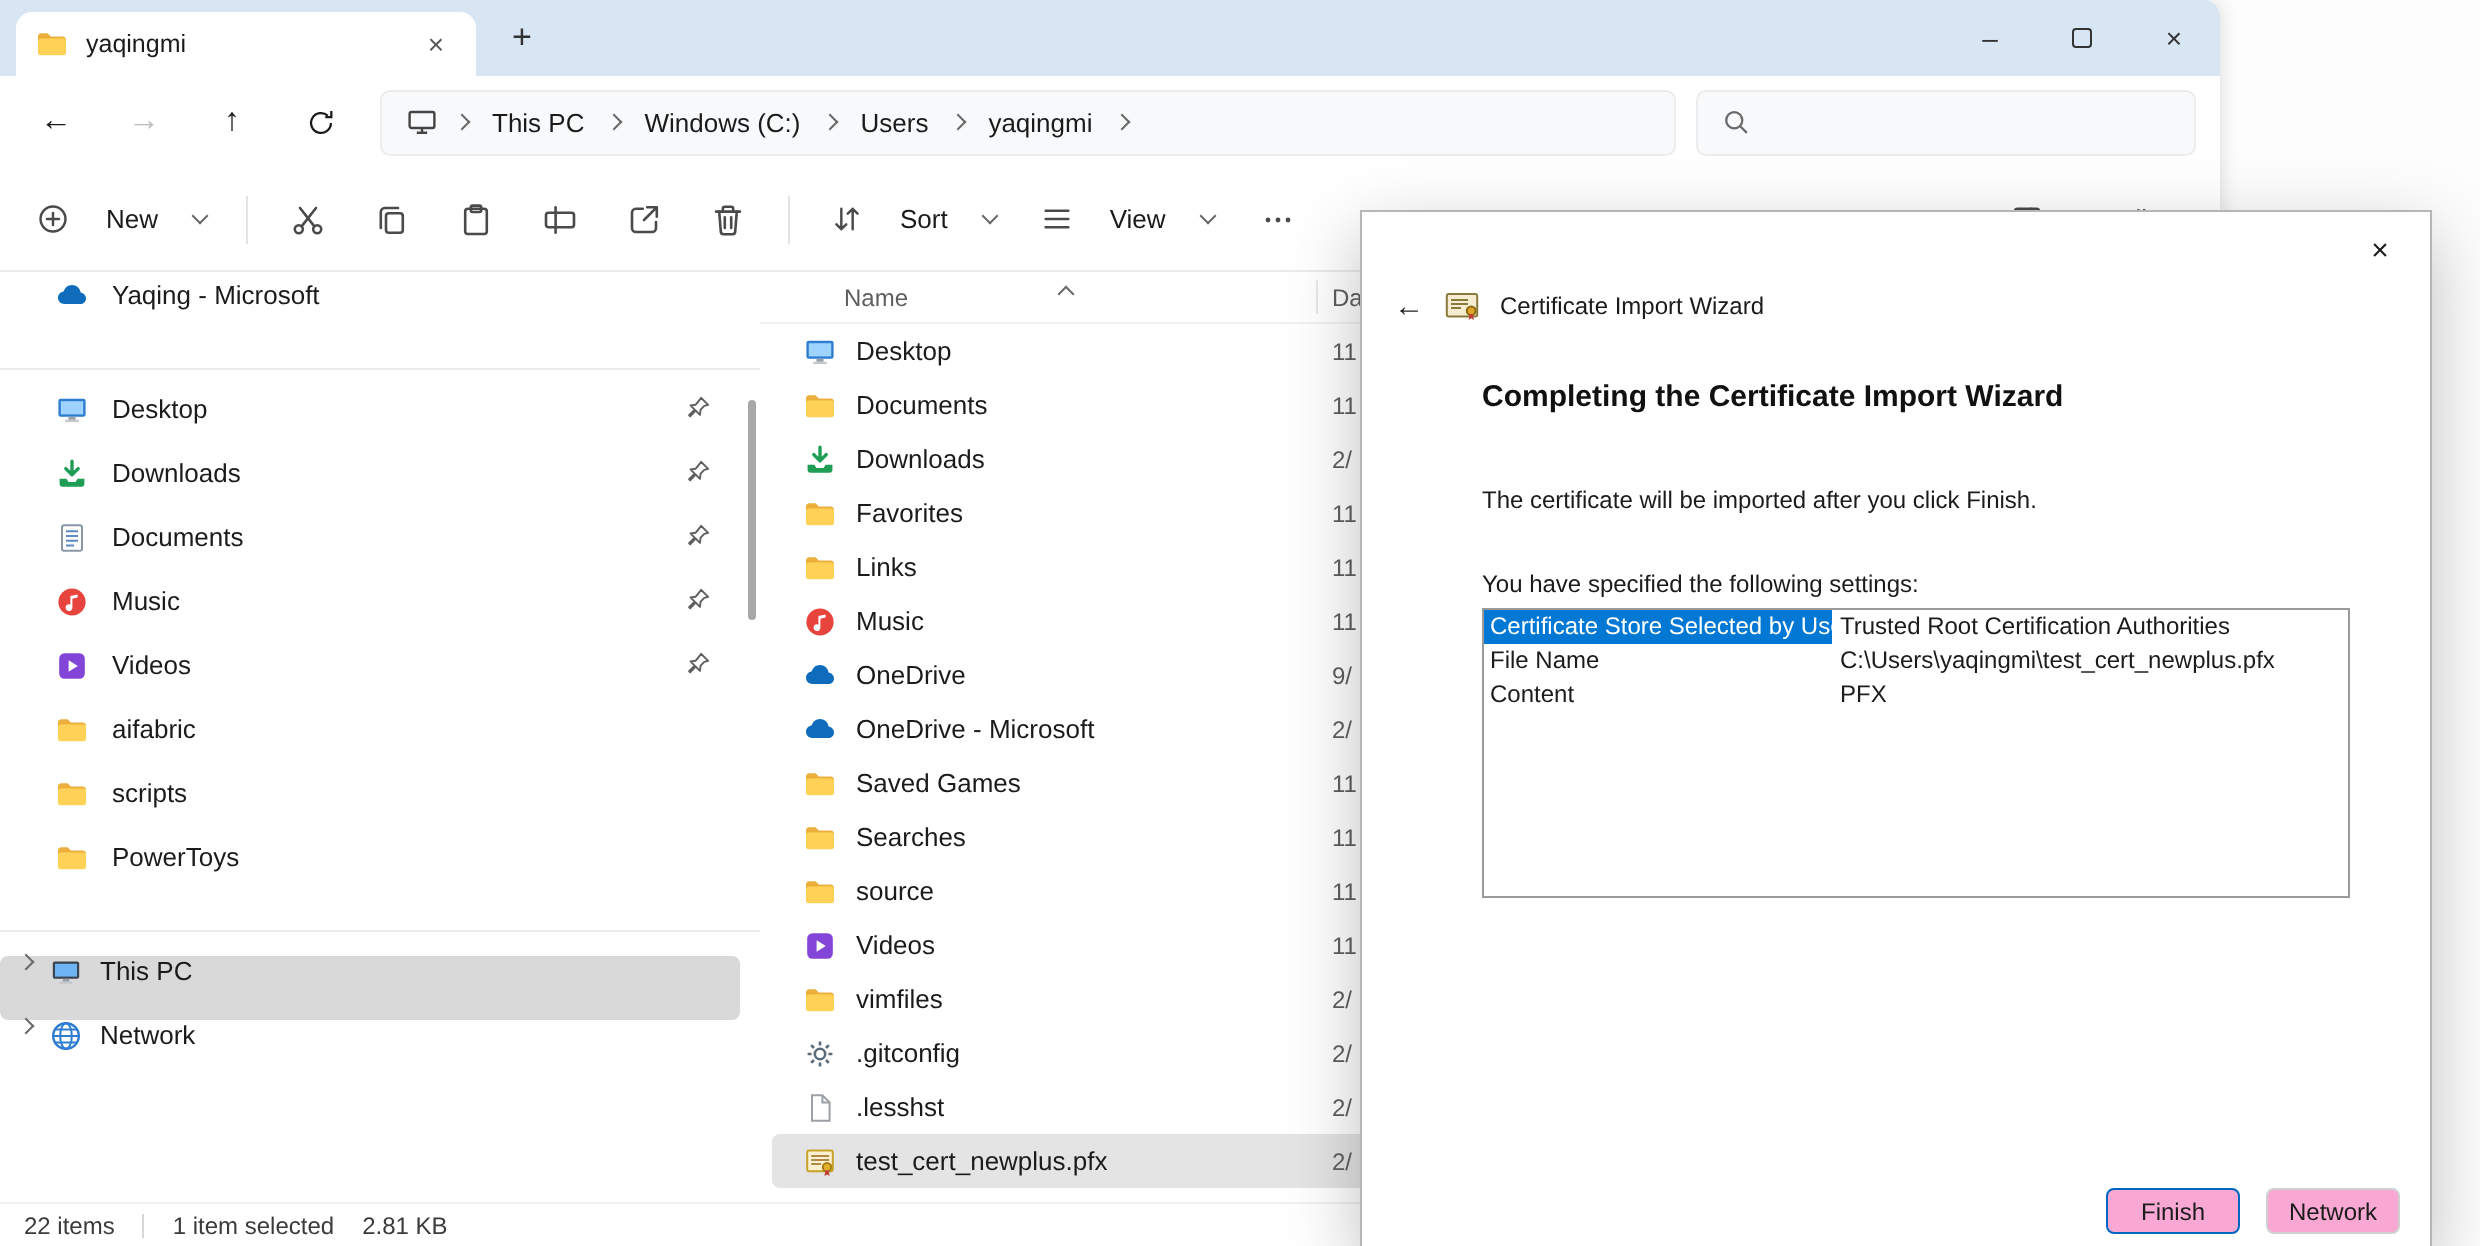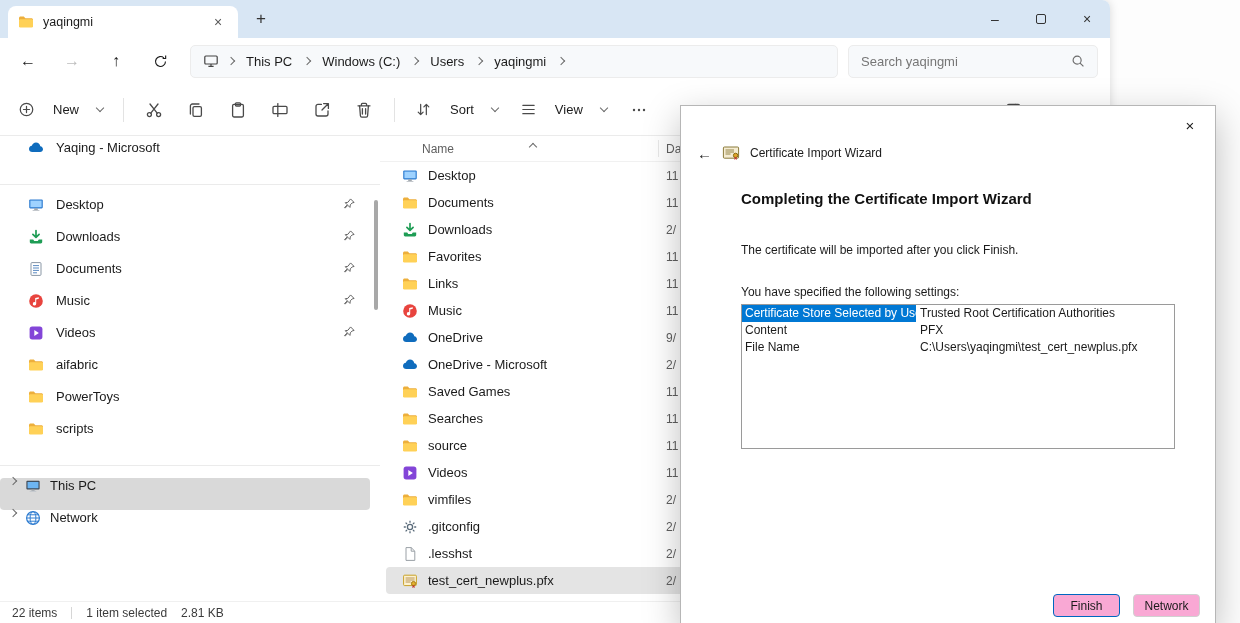--- a/index.html
+++ b/index.html
@@ -127,21 +127,20 @@
       <span class="crumb">This PC</span>
       <span class="chev right"></span>
       <span class="crumb">Windows (C:)</span>
       <span class="chev right"></span>
       <span class="crumb">Users</span>
       <span class="chev right"></span>
       <span class="crumb">yaqingmi</span>
       <span class="chev right"></span>
     </div>
     <div class="searchbox">
-      <input placeholder="Search yaqingmi" style="">
       <svg width="14" height="14" viewBox="0 0 16 16">
           <circle cx="7" cy="7" r="4.6" fill="none" stroke="#6a6a6a" stroke-width="1.3"></circle>
           <path d="m10.4 10.4 3.8 3.8" stroke="#6a6a6a" stroke-width="1.3"></path>
         </svg>
     </div>
   </div>
 
   <div class="toolbar">
     <div class="tbtn">
       <svg class="tbi" width="17" height="17" viewBox="0 0 18 18">
@@ -288,28 +287,28 @@
             <path fill="#edaf3c" d="M1 4.2c0-.9.7-1.6 1.6-1.6h3.2l1.6 1.6h6c.9 0 1.6.7 1.6 1.6v.6H1z"></path>
             <rect x="1" y="5.2" width="14" height="8.4" rx="1.4" fill="#ffd157"></rect>
           </svg>
         <span>aifabric</span>
       </div>
       <div class="sitem">
         <svg class="ic16" viewBox="0 0 16 16">
             <path fill="#edaf3c" d="M1 4.2c0-.9.7-1.6 1.6-1.6h3.2l1.6 1.6h6c.9 0 1.6.7 1.6 1.6v.6H1z"></path>
             <rect x="1" y="5.2" width="14" height="8.4" rx="1.4" fill="#ffd157"></rect>
           </svg>
+        <span>scripts</span>
+      </div>
+      <div class="sitem">
+        <svg class="ic16" viewBox="0 0 16 16">
+            <path fill="#edaf3c" d="M1 4.2c0-.9.7-1.6 1.6-1.6h3.2l1.6 1.6h6c.9 0 1.6.7 1.6 1.6v.6H1z"></path>
+            <rect x="1" y="5.2" width="14" height="8.4" rx="1.4" fill="#ffd157"></rect>
+          </svg>
         <span>PowerToys</span>
-      </div>
-      <div class="sitem">
-        <svg class="ic16" viewBox="0 0 16 16">
-            <path fill="#edaf3c" d="M1 4.2c0-.9.7-1.6 1.6-1.6h3.2l1.6 1.6h6c.9 0 1.6.7 1.6 1.6v.6H1z"></path>
-            <rect x="1" y="5.2" width="14" height="8.4" rx="1.4" fill="#ffd157"></rect>
-          </svg>
-        <span>scripts</span>
       </div>
       <div class="sdiv"></div>
       <div class="sitem drive selected">
         <span class="chev right"></span>
         <svg class="ic16" viewBox="0 0 16 16">
             <rect x="1.4" y="2.8" width="13.2" height="8.6" rx="1" fill="#3b4450"></rect>
             <rect x="2.5" y="3.9" width="11" height="6.4" fill="#6db5f2"></rect>
             <rect x="6.4" y="11.4" width="3.2" height="1.4" fill="#9aa0a6"></rect>
             <rect x="4.7" y="12.8" width="6.6" height="1.1" fill="#c3c7cc"></rect>
           </svg>
@@ -493,26 +492,26 @@
   <div class="dlg-body">
     <div class="dlg-heading">Completing the Certificate Import Wizard</div>
     <div class="dlg-desc">The certificate will be imported after you click Finish.</div>
     <div class="dlg-settings-label">You have specified the following settings:</div>
     <div class="listbox">
       <div class="lrow">
         <span class="lkey sel">Certificate Store Selected by User</span>
         <span class="lval">Trusted Root Certification Authorities</span>
       </div>
       <div class="lrow">
+        <span class="lkey">File Name</span>
+        <span class="lval">C:\Users\yaqingmi\test_cert_newplus.pfx</span>
+      </div>
+      <div class="lrow">
         <span class="lkey">Content</span>
         <span class="lval">PFX</span>
-      </div>
-      <div class="lrow">
-        <span class="lkey">File Name</span>
-        <span class="lval">C:\Users\yaqingmi\test_cert_newplus.pfx</span>
       </div>
     </div>
   </div>
   <div class="dlg-footer">
     <div class="btn primary">Finish</div>
     <div class="btn">Network</div>
   </div>
 </div>
 
 </body></html>

